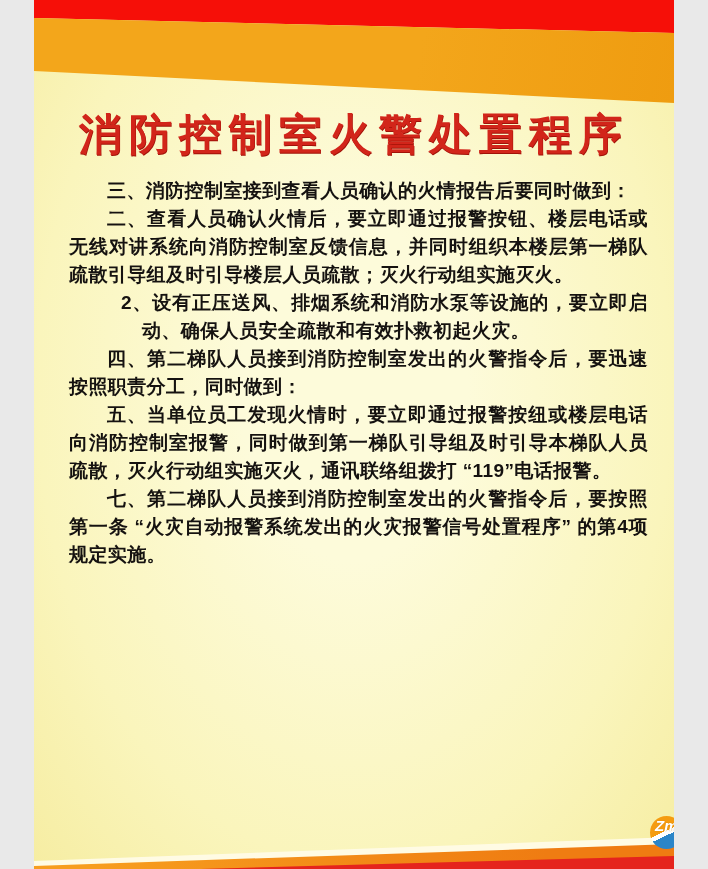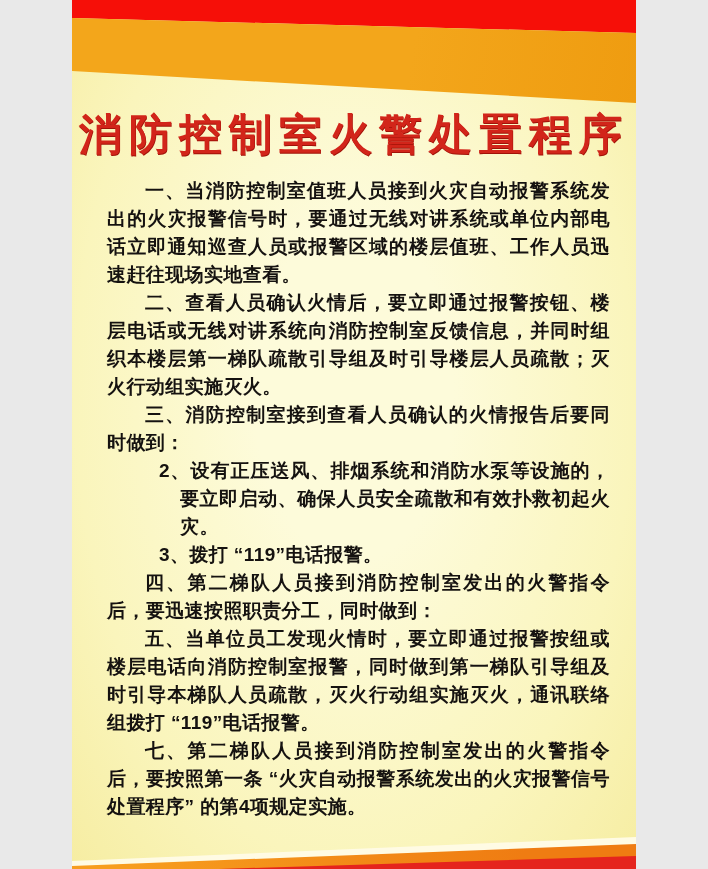--- a/index.html
+++ b/index.html
@@ -1,18 +1,18 @@
 <!DOCTYPE html>
 <html><head>
 <meta charset="utf-8">
 <style>
   html,body{margin:0;padding:0;background:#e9e9e9;}
   .poster{
     position:relative;
-    width:564px;height:869px;
+    width:640px;height:869px;
     margin:0 auto;
     overflow:hidden;
     background:radial-gradient(ellipse at 50% 45%, #fdfbda 25%, #faf5bc 70%, #f6eda2 100%);
     font-family:"Liberation Sans","DejaVu Sans",sans-serif;
   }
   
   .band{position:absolute;left:0;width:100%;}
   .band-red-top{
     top:0;height:40px;background:#f60f08;
     clip-path:polygon(0 0,100% 0,100% 33px,0 18px);
@@ -88,25 +88,23 @@
 <body>
 
 <div class="poster">
 
   <div class="band band-red-top"></div>
   <div class="band band-orange-top"></div>
 
   <h1 class="title">消防控制室火警处置程序</h1>
 
   <div class="content">
-      <p class="para">一、当消防控制室值班人员接到火灾自动报警系统发出的火灾报警信号时，要通过无线对讲系统或单位内部电话立即通知巡查人员或报警区域的楼层值班、工作人员迅速赶往现场实地查看。</p>
+      <p class="para">三、消防控制室接到查看人员确认的火情报告后要同时做到：</p>
       <p class="para">二、查看人员确认火情后，要立即通过报警按钮、楼层电话或无线对讲系统向消防控制室反馈信息，并同时组织本楼层第一梯队疏散引导组及时引导楼层人员疏散；灭火行动组实施灭火。</p>
-      <p class="para">三、消防控制室接到查看人员确认的火情报告后要同时做到：</p>
       <p class="sub">2、设有正压送风、排烟系统和消防水泵等设施的，要立即启动、确保人员安全疏散和有效扑救初起火灾。</p>
-      <p class="sub">3、拨打 “119”电话报警。</p>
       <p class="para">四、第二梯队人员接到消防控制室发出的火警指令后，要迅速按照职责分工，同时做到：</p>
       <p class="para">五、当单位员工发现火情时，要立即通过报警按纽或楼层电话向消防控制室报警，同时做到第一梯队引导组及时引导本梯队人员疏散，灭火行动组实施灭火，通讯联络组拨打 “119”电话报警。</p>
       <p class="para">七、第二梯队人员接到消防控制室发出的火警指令后，要按照第一条 “火灾自动报警系统发出的火灾报警信号处置程序” 的第4项规定实施。</p>
     </div>
 
   <div class="band band-cream-bottom"></div>
   <div class="band band-orange-bottom"></div>
   <div class="band band-red-bottom"></div>
   <div class="sun"></div>
 

